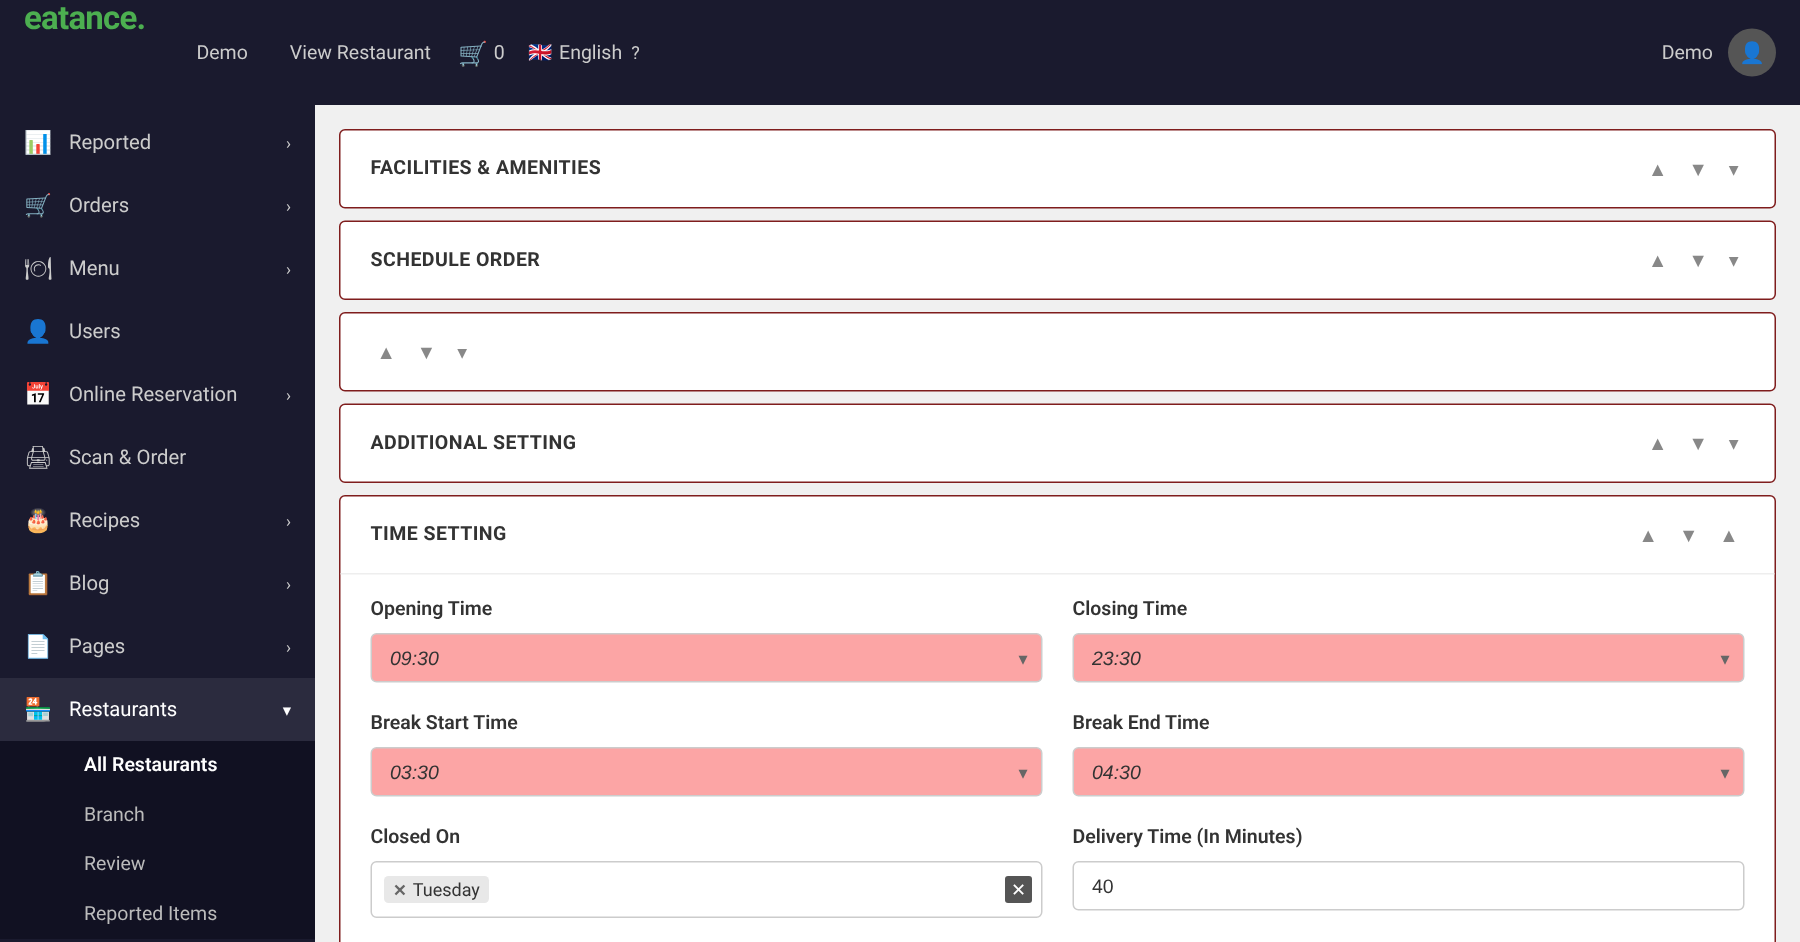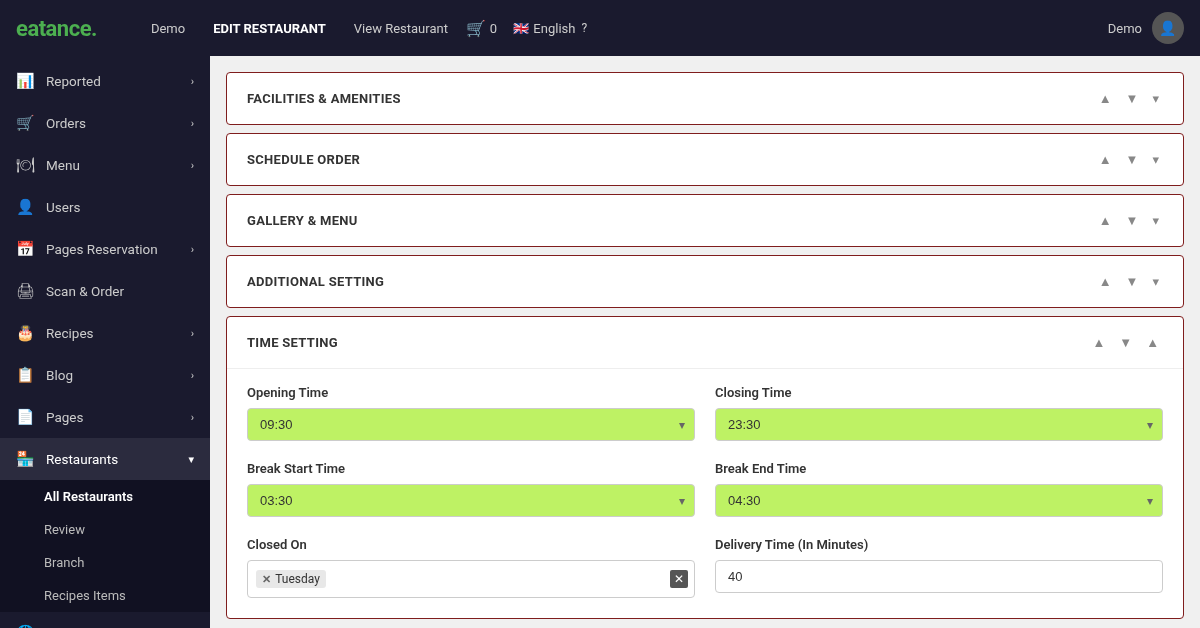--- a/index.html
+++ b/index.html
@@ -3,25 +3,23 @@
   <meta charset="utf-8">
   <style>
     * { box-sizing: border-box; margin: 0; padding: 0; }
     body { font-family: -apple-system, BlinkMacSystemFont, 'Segoe UI', Roboto, sans-serif; background: #f0f0f0; display: flex; flex-direction: column; height: 628px; overflow: hidden; }
 
     
     .topnav {
       background: #1a1a2e;
       color: #fff;
       display: flex;
-      align-items: center;
-      height: 56px;
+      height: 70px;
       padding: 0 16px;
       flex-shrink: 0;
-      gap: 20px;
     }
     .logo {
       font-size: 22px;
       font-weight: 700;
       color: #fff;
       margin-right: 24px;
       letter-spacing: -0.5px;
     }
     .logo span { color: #4caf50; }
     .nav-links { display: flex; align-items: center; gap: 8px; flex: 1; }
@@ -67,20 +65,21 @@
     }
     .sidebar-item.active { background: rgba(255,255,255,0.08); color: #fff; }
     .sidebar-icon { margin-right: 12px; font-size: 15px; width: 18px; text-align: center; }
     .sidebar-chevron { margin-left: auto; font-size: 11px; }
     .sidebar-sub { background: #111122; }
     .sidebar-sub-item {
       padding: 9px 16px 9px 44px;
       font-size: 13px;
       cursor: pointer;
       color: #bbb;
+      margin-left: 12px;
     }
     .sidebar-sub-item.active { color: #fff; font-weight: 600; }
 
     
     .main {
       flex: 1;
       overflow-y: auto;
       background: #f0f0f0;
       padding: 16px;
     }
@@ -140,23 +139,24 @@
       position: relative;
     }
     .select-wrapper { position: relative; }
     .select-wrapper select {
       width: 100%;
       padding: 8px 47px 8px 12px;
       border: 1px solid #ccc;
       border-radius: 4px;
       font-size: 13px;
       color: #333;
-      background: #bef264;
+      background: #fca5a5;
       appearance: none;
       cursor: pointer;
+      font-style: italic;
     }
     .select-arrow {
       position: absolute; right: 10px; top: 50%; transform: translateY(-50%);
       color: #666; pointer-events: none; font-size: 12px;
     }
     .form-input {
       width: 100%;
       padding: 8px 12px;
       border: 1px solid #ccc;
       border-radius: 4px;
@@ -190,21 +190,20 @@
   </style>
 </head>
 <body>
 
 <nav class="topnav">
   <div class="logo">
     <span>eatance</span><span style="color:#4caf50">.</span>
   </div>
   <div class="nav-links">
     <a class="nav-link">Demo</a>
-    <a class="nav-link active">EDIT RESTAURANT</a>
     <a class="nav-link">View Restaurant</a>
     <div class="nav-cart">
       <span class="cart-icon">🛒</span>
       <span>0</span>
     </div>
     <div class="nav-lang">
       <span>🇬🇧</span>
       <span>English</span>
       <span class="nav-help">?</span>
     </div>
@@ -232,21 +231,21 @@
       <span class="sidebar-icon">🍽</span>
       <span>Menu</span>
       <span class="sidebar-chevron">›</span>
     </div>
     <div class="sidebar-item">
       <span class="sidebar-icon">👤</span>
       <span>Users</span>
     </div>
     <div class="sidebar-item">
       <span class="sidebar-icon">📅</span>
-      <span>Pages Reservation</span>
+      <span>Online Reservation</span>
       <span class="sidebar-chevron">›</span>
     </div>
     <div class="sidebar-item">
       <span class="sidebar-icon">🖨</span>
       <span>Scan &amp; Order</span>
     </div>
     <div class="sidebar-item">
       <span class="sidebar-icon">🎂</span>
       <span>Recipes</span>
       <span class="sidebar-chevron">›</span>
@@ -261,23 +260,23 @@
       <span>Pages</span>
       <span class="sidebar-chevron">›</span>
     </div>
     <div class="sidebar-item active">
       <span class="sidebar-icon">🏪</span>
       <span>Restaurants</span>
       <span class="sidebar-chevron">▾</span>
     </div>
     <div class="sidebar-sub">
       <div class="sidebar-sub-item active">All Restaurants</div>
+      <div class="sidebar-sub-item">Branch</div>
       <div class="sidebar-sub-item">Review</div>
-      <div class="sidebar-sub-item">Branch</div>
-      <div class="sidebar-sub-item">Recipes Items</div>
+      <div class="sidebar-sub-item">Reported Items</div>
     </div>
     <div class="sidebar-item">
       <span class="sidebar-icon">🌐</span>
       <span>Delivery Zone Manager</span>
       <span class="sidebar-chevron">›</span>
     </div>
 
   </aside>
 
   <main class="main">
@@ -299,21 +298,20 @@
         <div class="accordion-controls">
           <button class="acc-btn">▲</button>
           <button class="acc-btn">▼</button>
           <button class="acc-btn">▾</button>
         </div>
       </div>
     </div>
 
     <div class="accordion-section">
       <div class="accordion-header">
-        <span class="accordion-title">GALLERY &amp; MENU</span>
         <div class="accordion-controls">
           <button class="acc-btn">▲</button>
           <button class="acc-btn">▼</button>
           <button class="acc-btn">▾</button>
         </div>
       </div>
     </div>
 
     <div class="accordion-section">
       <div class="accordion-header">

